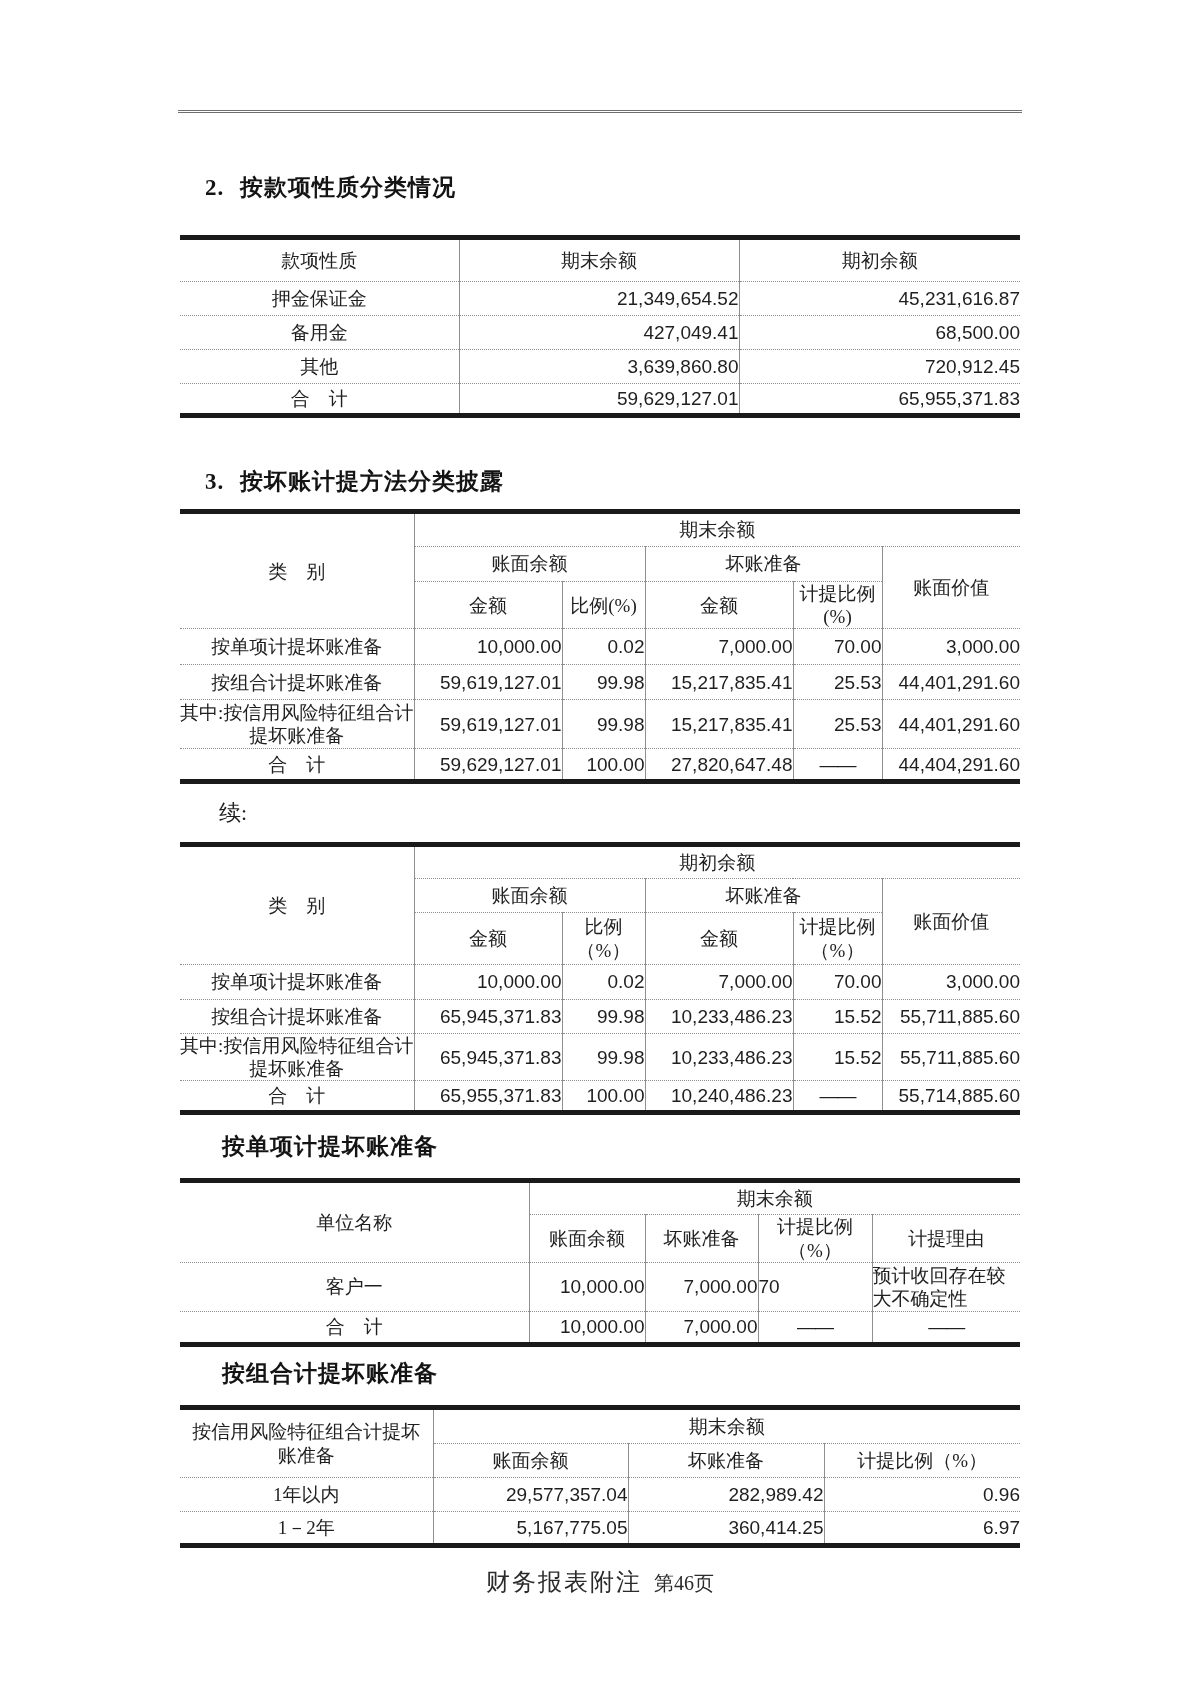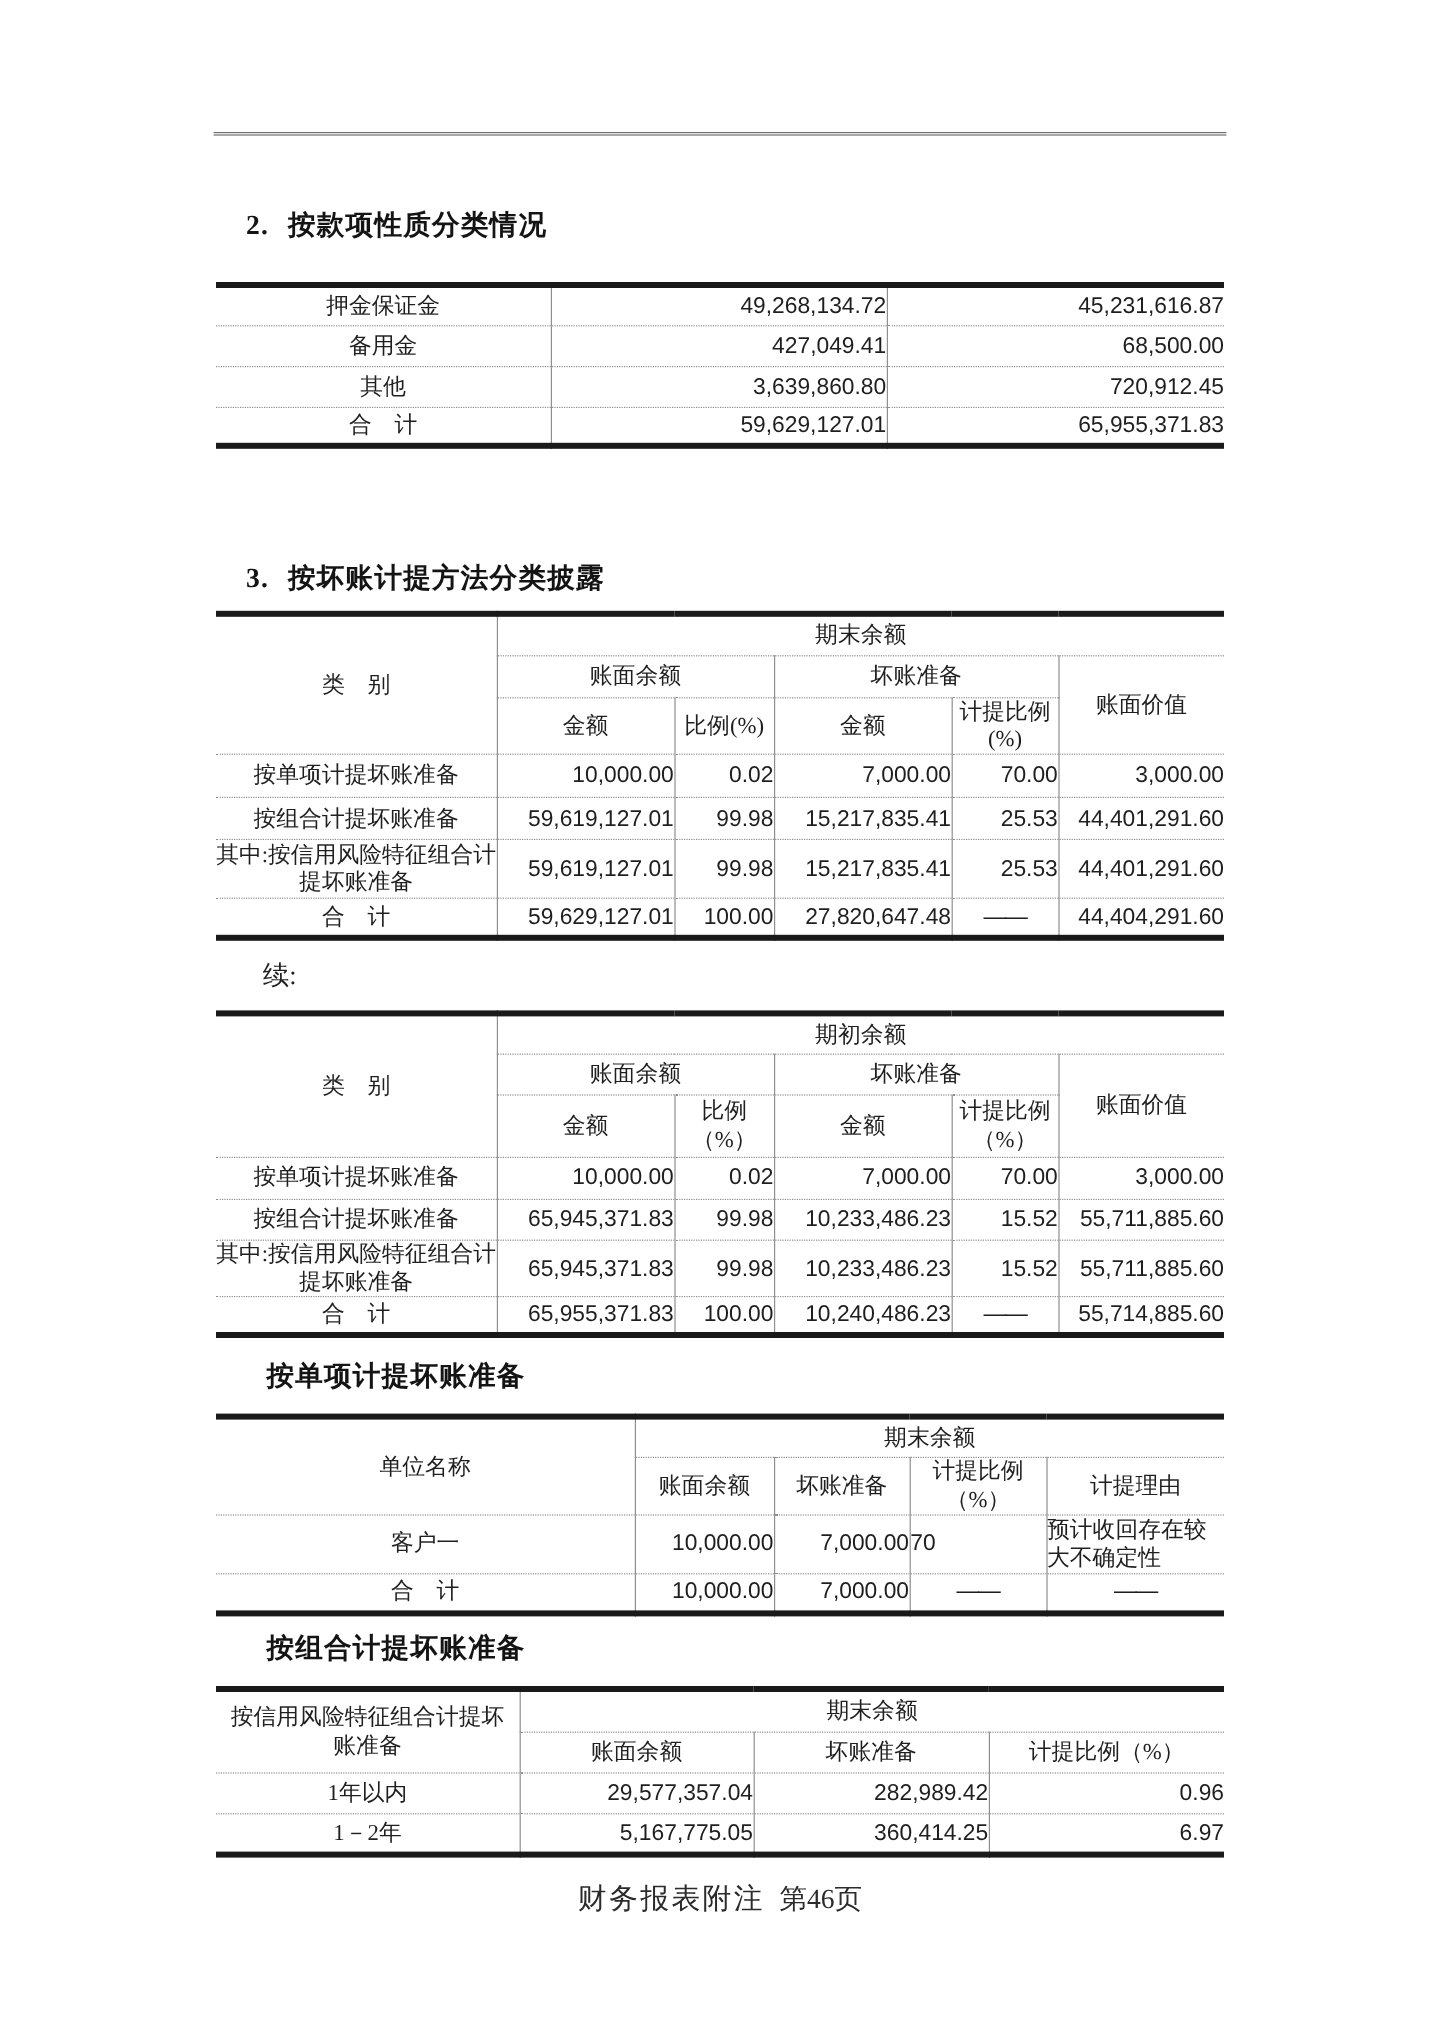--- a/index.html
+++ b/index.html
@@ -22,43 +22,48 @@
   .br{border-right:1px solid #8f8f8f;}
   .bbd{border-bottom:1px dotted #8d8d8d;}
   .lab{text-align:center;padding-left:12px;}
   .num{text-align:right;padding-right:12px;font-family:"Liberation Sans",sans-serif;}
   .ctr{text-align:center;}
   .pre{white-space:pre-line;text-align:center;}
   .dash{text-align:center;font-family:"Liberation Sans",sans-serif;letter-spacing:-1px;}
   .reason{text-align:left;padding:2px 8px 2px 10px;font-size:19px;margin-top:20px;}
   .footer{position:absolute;top:1566px;left:0;width:100%;text-align:center;color:#2b2b2b;}
   .footer .main{font-size:24px;letter-spacing:2px;}
-  .footer .pg{font-size:23px;margin-left:12px;}
+  .footer .pg{font-size:20px;margin-left:12px;}
 </style>
 </head>
 <body>
 
 <div class="page">
 
   <div class="topline"></div>
 
   <div class="sec-title" style="top:172px;left:205px;">
     <span class="t-num">2.</span><span>按款项性质分类情况</span>
   </div>
 
   <table class="t" style="top:235px;">
     <colgroup>
         <col style="width:279px">
         <col style="width:280px">
         <col style="width:281px">
       </colgroup>
     <tbody>
+        <tr style="height:44px">
+      <th class="ctr bbd">款项性质</th>
+      <th class="ctr bbd bl">期末余额</th>
+      <th class="ctr bbd bl">期初余额</th>
+    </tr>
     <tr style="height:34px">
       <td class="lab bbd">押金保证金</td>
-      <td class="num bbd bl">49,268,134.72</td>
+      <td class="num bbd bl">21,349,654.52</td>
       <td class="num bbd bl">45,231,616.87</td>
     </tr>
     <tr style="height:34px">
       <td class="lab bbd">备用金</td>
       <td class="num bbd bl">427,049.41</td>
       <td class="num bbd bl">68,500.00</td>
     </tr>
     <tr style="height:34px">
       <td class="lab bbd">其他</td>
       <td class="num bbd bl">3,639,860.80</td>

